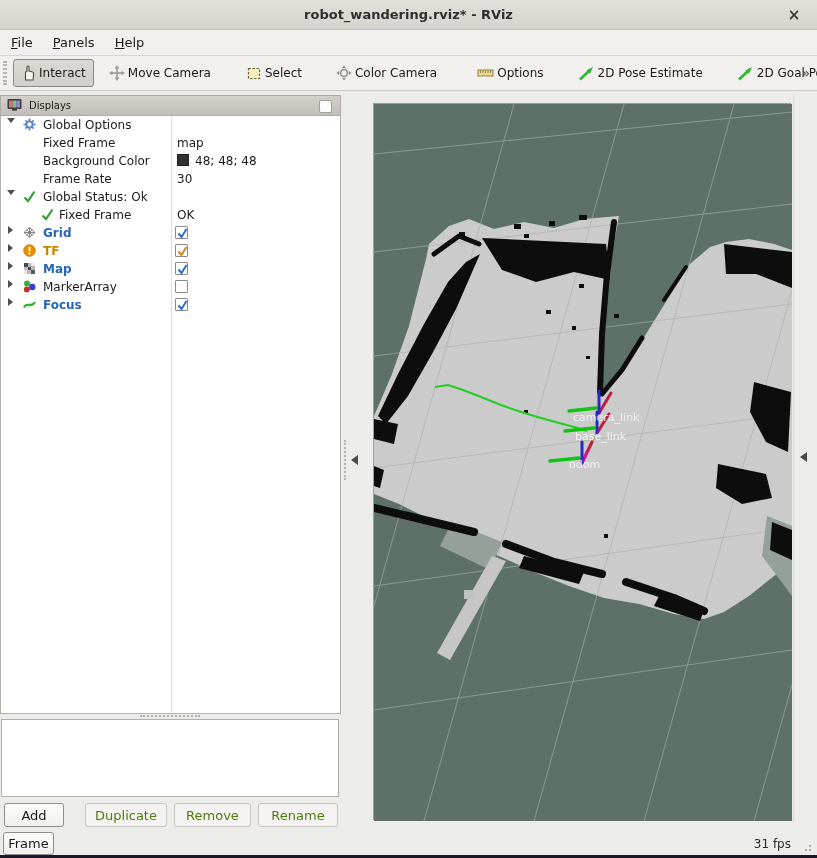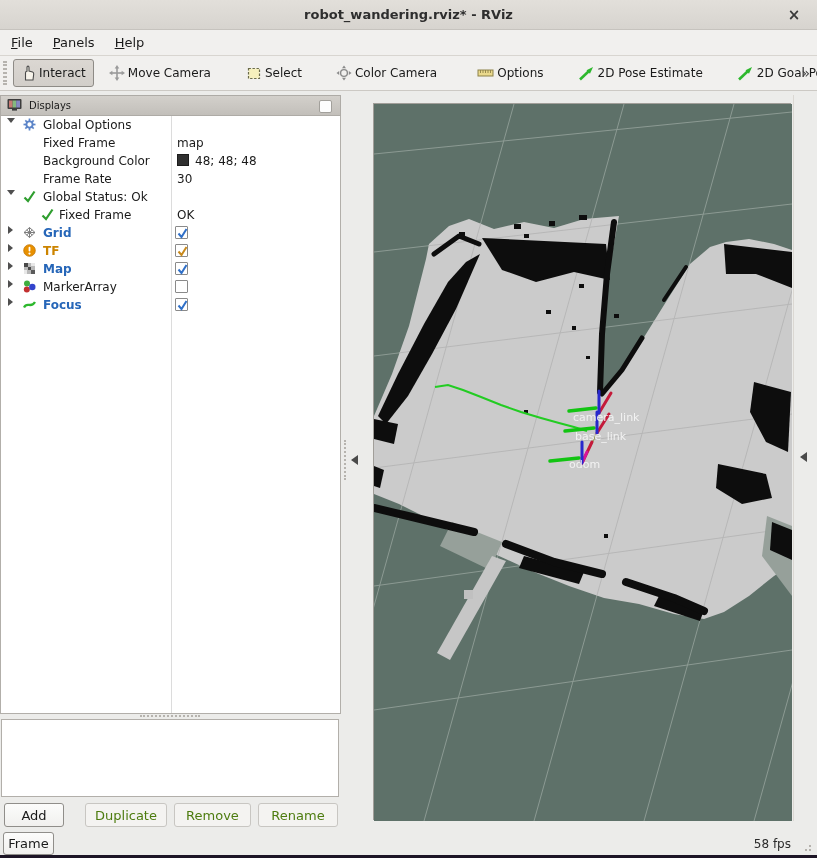--- a/index.html
+++ b/index.html
@@ -442,17 +442,17 @@
         <line x1="208" y1="359" x2="208" y2="338" stroke="#2828cc" stroke-width="3"></line>
       </g>
       <g font-size="11" fill="#f2f2f2">
         <text x="199" y="317">camera_link</text>
         <text x="201" y="336">base_link</text>
         <text x="195" y="364">odom</text>
       </g>
     </svg>
   </div>
 
-  <span id="fps">58 fps</span>
+  <span id="fps">31 fps</span>
   <div id="grip"></div>
   <div id="bottom-line"></div>
 
 </div>
 
 </body></html>

